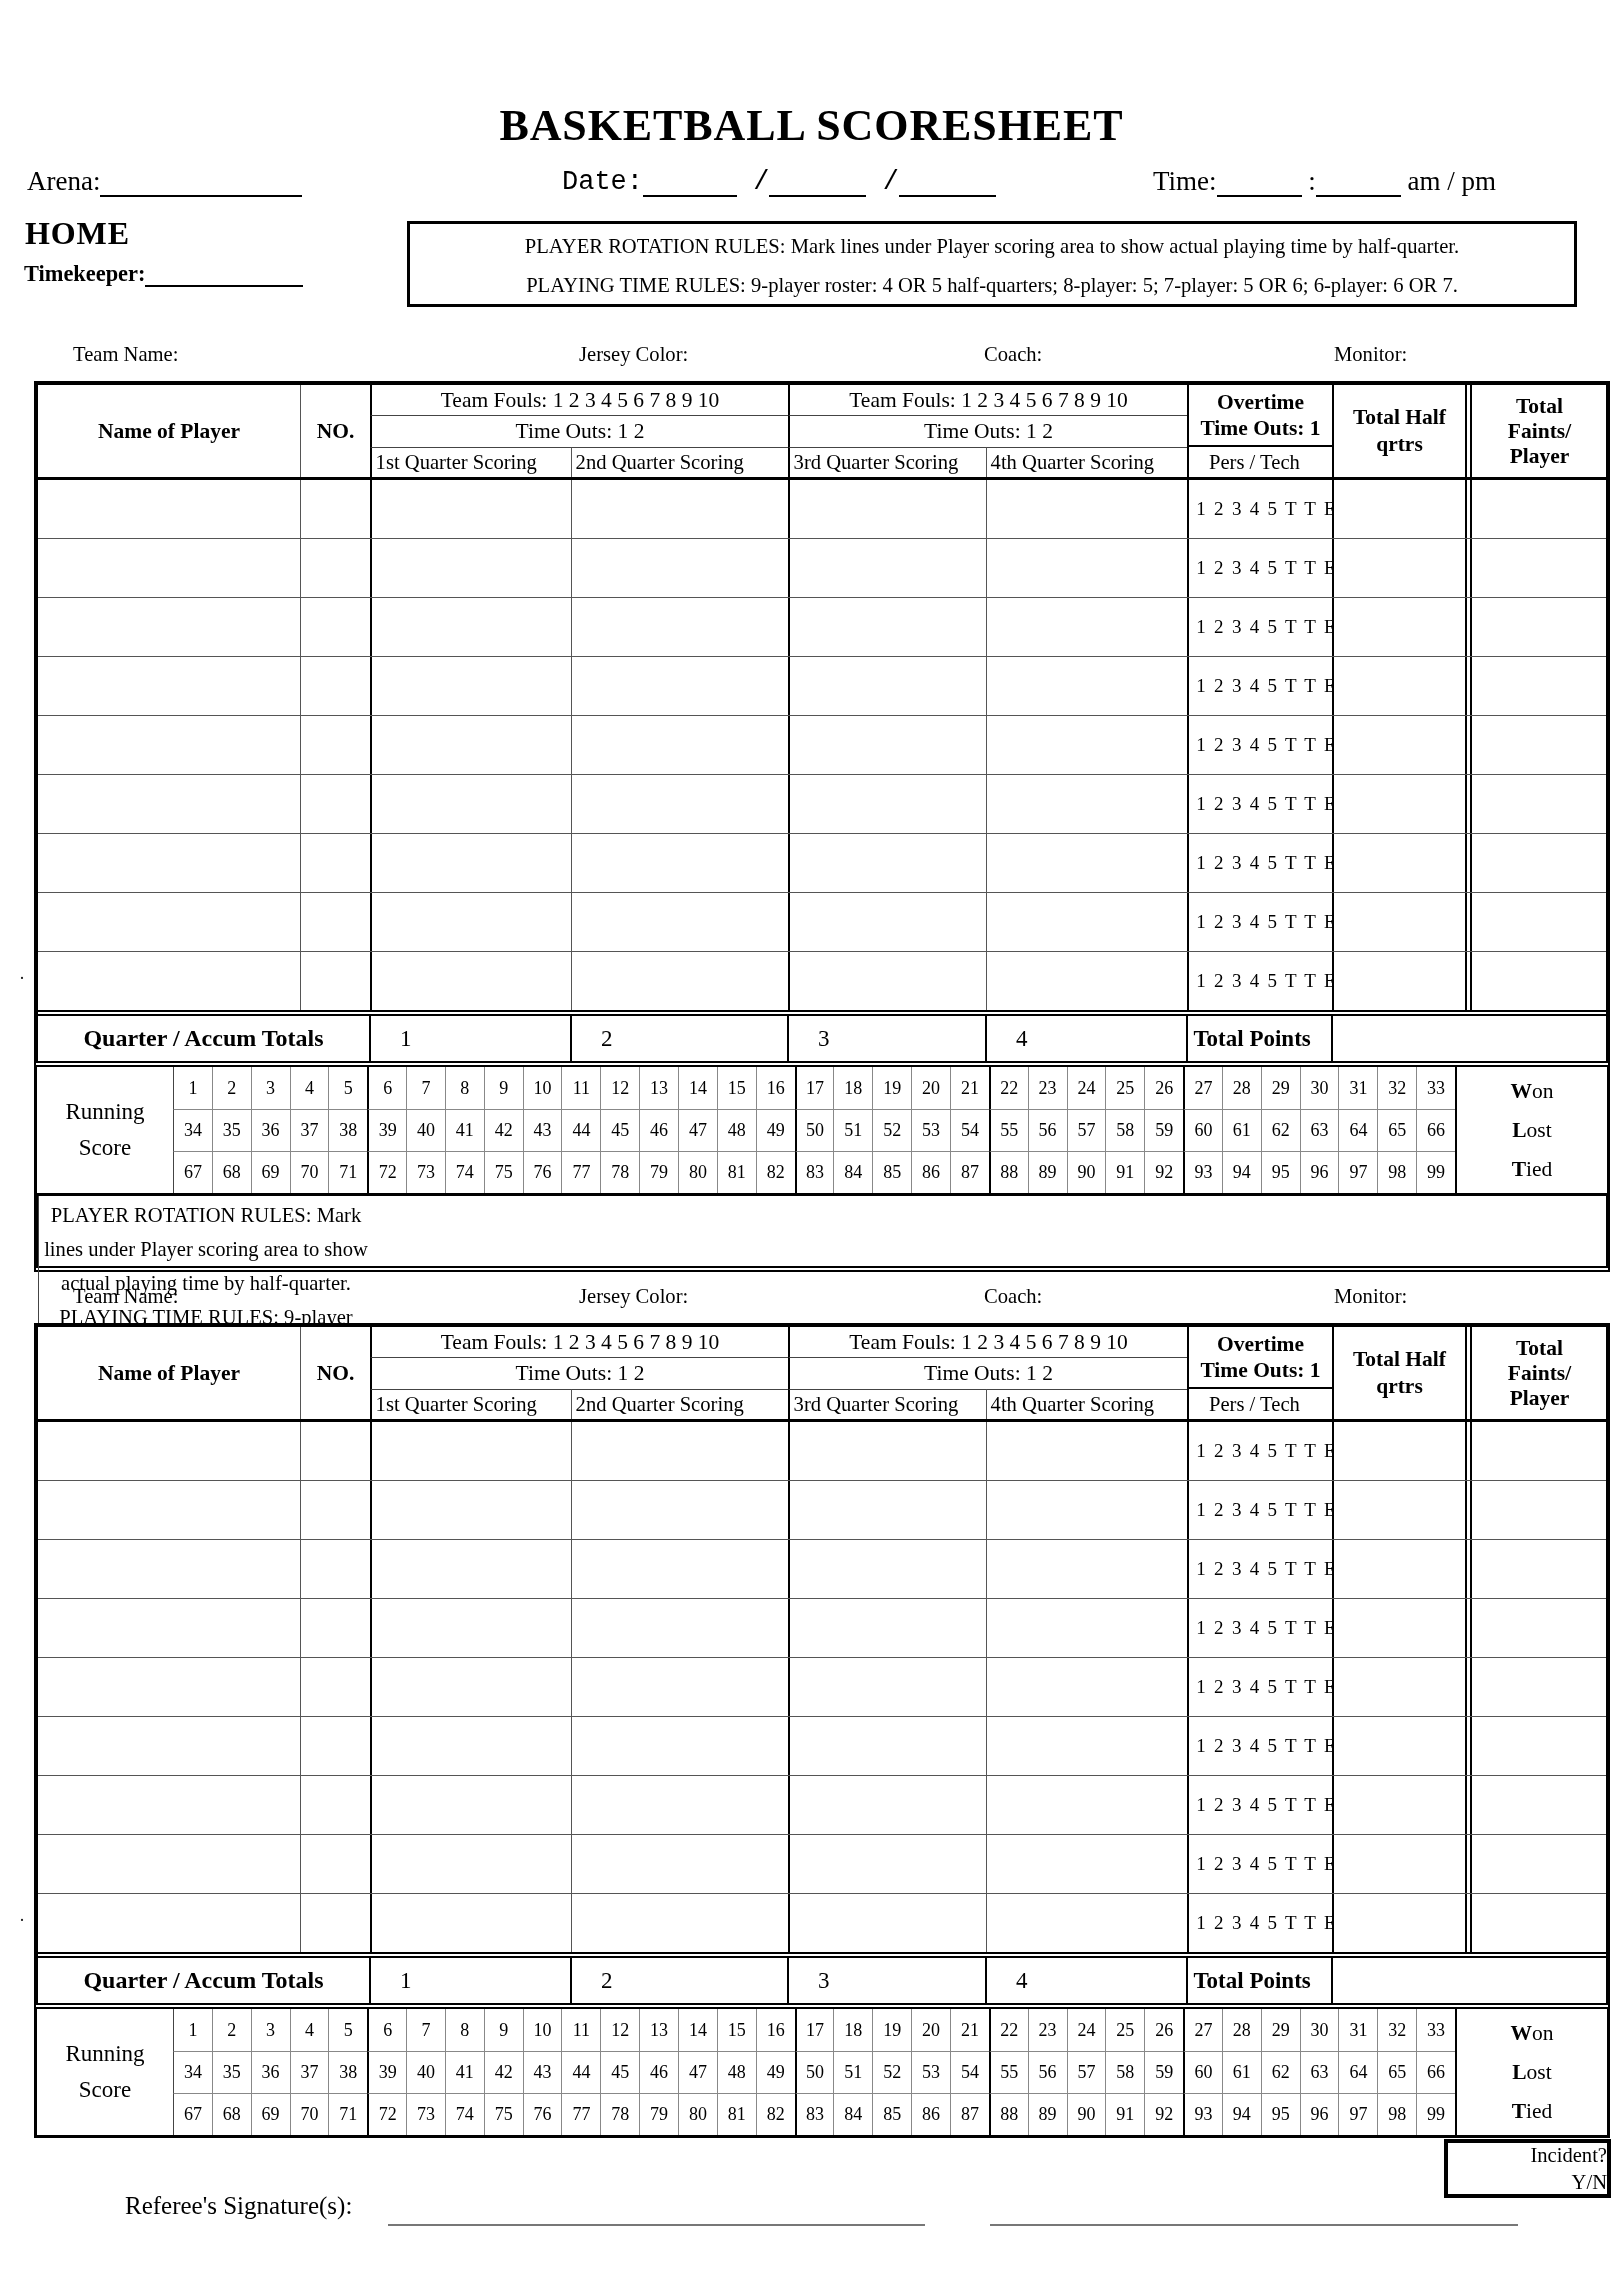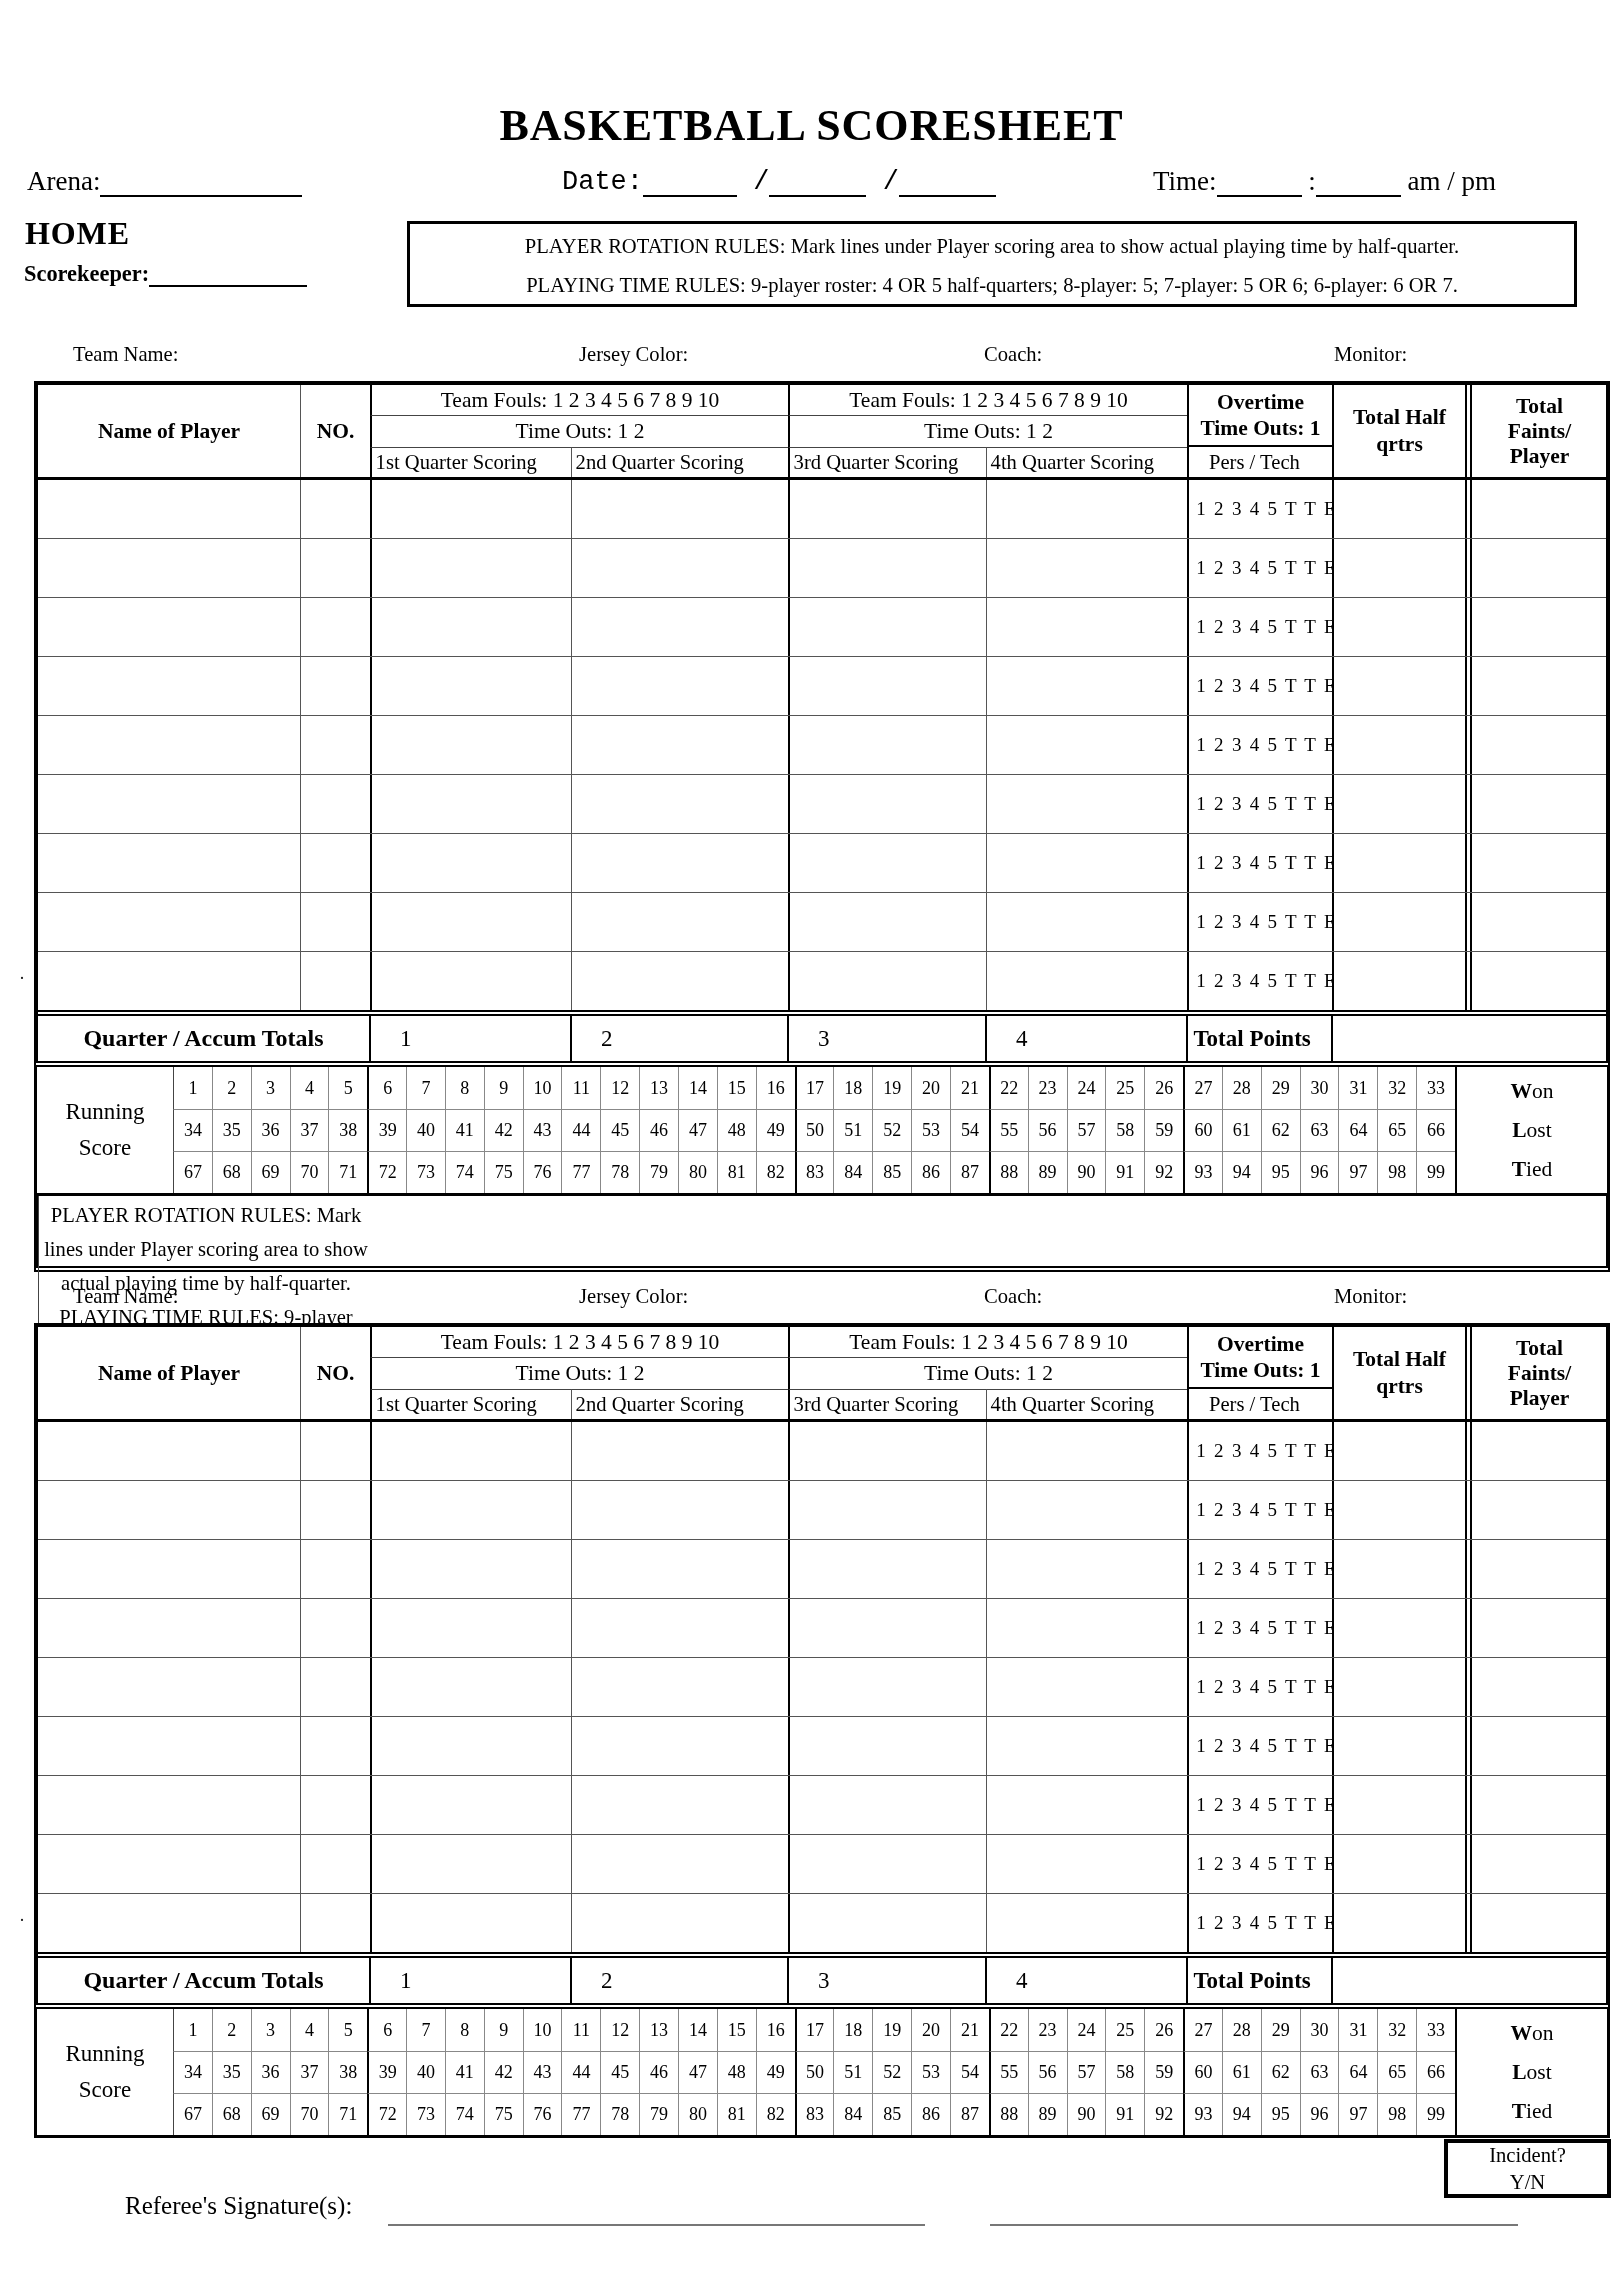--- a/index.html
+++ b/index.html
@@ -72,21 +72,21 @@
   
   .banner{width:1576px; box-sizing:border-box; border:4.5px solid #000; border-top:none;
           border-bottom:6.3px double #000; display:grid; grid-template-columns:335px 1fr; height:76px;}
   .banner-left{padding:1.8px 0 0 7.2px;}
   .banner-team{font-size:32px; font-weight:bold; letter-spacing:0.9px; line-height:36px;}
   .banner-official{font-size:19.7px; font-weight:bold;}
   .banner-right{border-left:1.8px solid #444; text-align:center; font-size:20.6px;
                 line-height:34px; padding-top:1.8px;}
   
   .incident{left:1444px; top:2139px; width:167px; height:59px; border:4.5px solid #000;
-            box-sizing:border-box; display:flex; flex-direction:column; align-items:center;
+            box-sizing:border-box; display:flex; flex-direction:column; align-items:flex-end;
             justify-content:center; font-size:20.6px; line-height:27px;}
   
   .sig-label{left:125px; top:2192px; font-size:25px;}
   .sigline{border-bottom:2.7px solid #777; height:0;}
   .url{top:2243px; left:0; width:100%; text-align:center; font-size:23px;}
   .stray{font-size:18px; color:#222;}
 </style>
 </head>
 <body>
 
@@ -103,21 +103,21 @@
     <span>/</span><span class="seg" style="width:97px;"></span>
   </div>
   <div class="abs inforow" style="left:1153px;">
     <span>Time:</span><span class="seg" style="width:85px;"></span>
     <span>:</span><span class="seg" style="width:85px;"></span>
     <span>am / pm</span>
   </div>
 
   <div class="abs home-title">HOME</div>
   <div class="abs official-row" style="left:24px; top:260px;">
-    <span>Scorekeeper:</span><span class="seg" style="width:158px;"></span>
+    <span>Timekeeper:</span><span class="seg" style="width:158px;"></span>
   </div>
 
   <div class="abs rules-box">
     <div>PLAYER ROTATION RULES: Mark lines under Player scoring area to show actual playing time by half-quarter.</div>
     <div>PLAYING TIME RULES: 9-player roster:  4 OR 5 half-quarters;  8-player: 5;  7-player: 5 OR 6;  6-player: 6 OR 7.</div>
   </div>
 
   <div class="abs teamline" style="top:343px; left:0; width:100%;">
     <span class="tn">Team Name:</span>
     <span class="jc">Jersey Color:</span>

